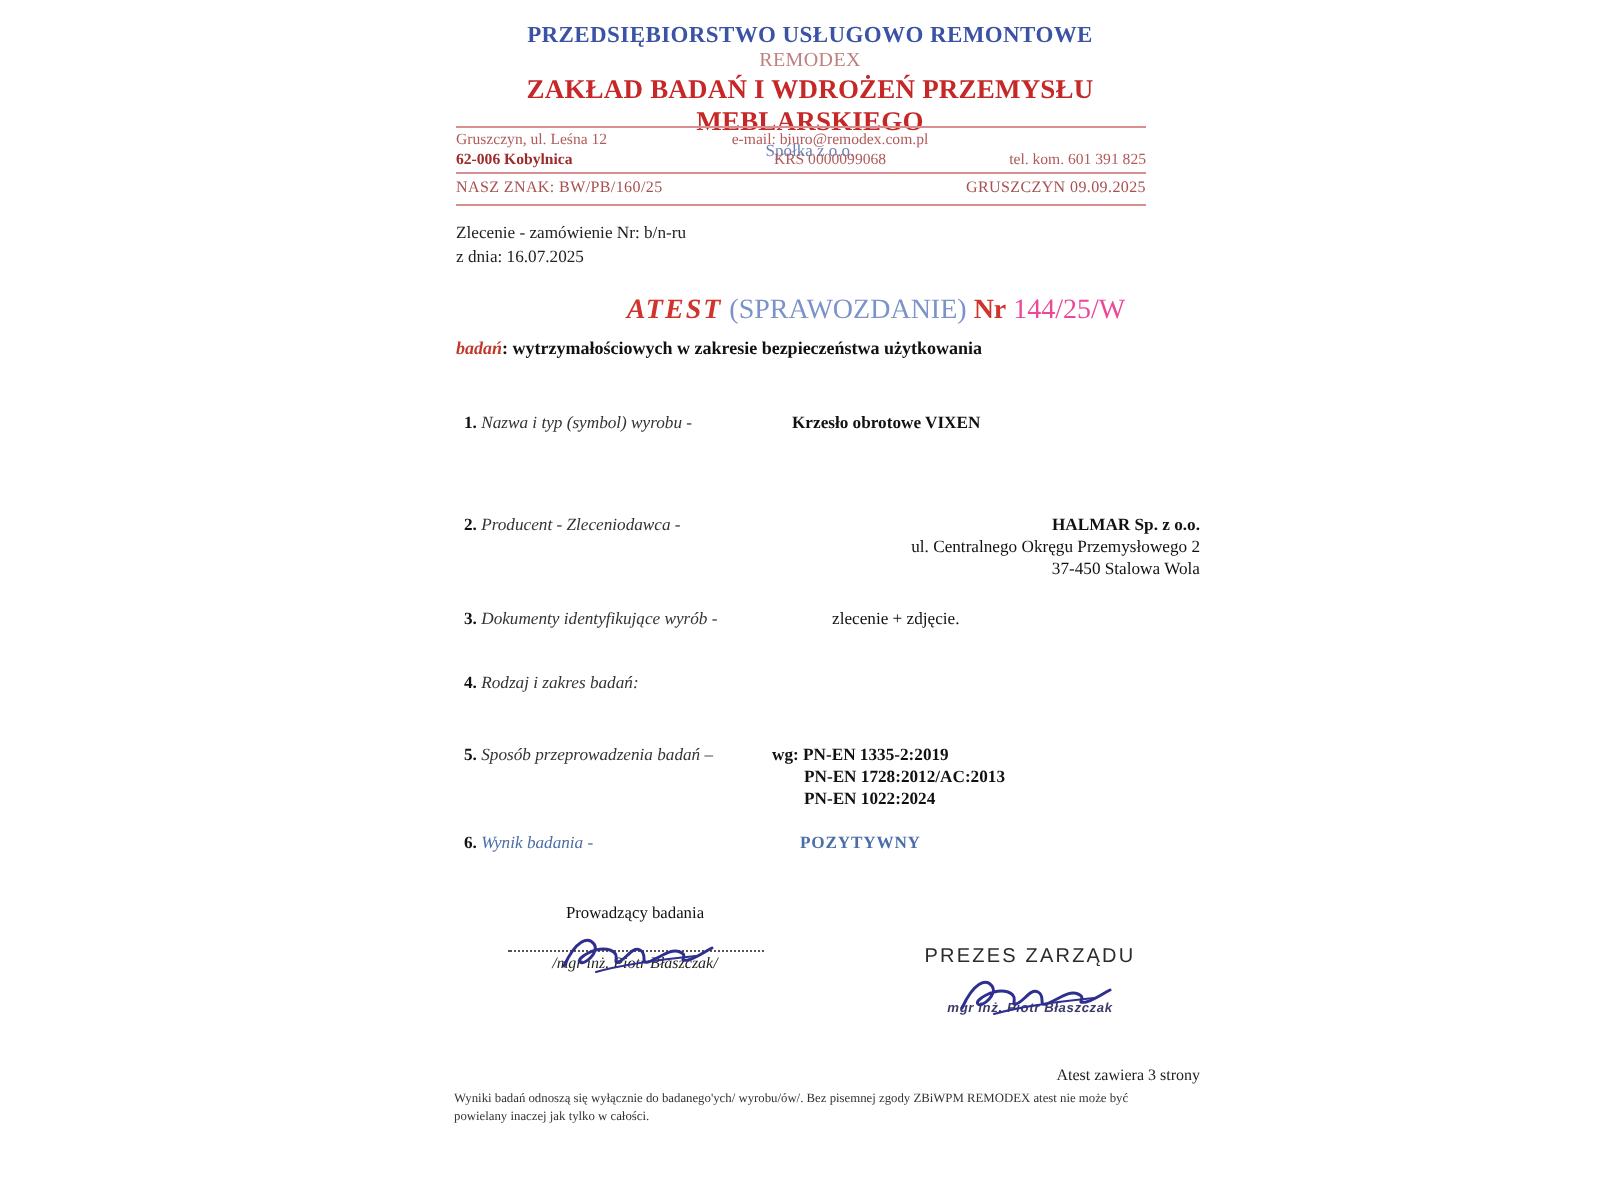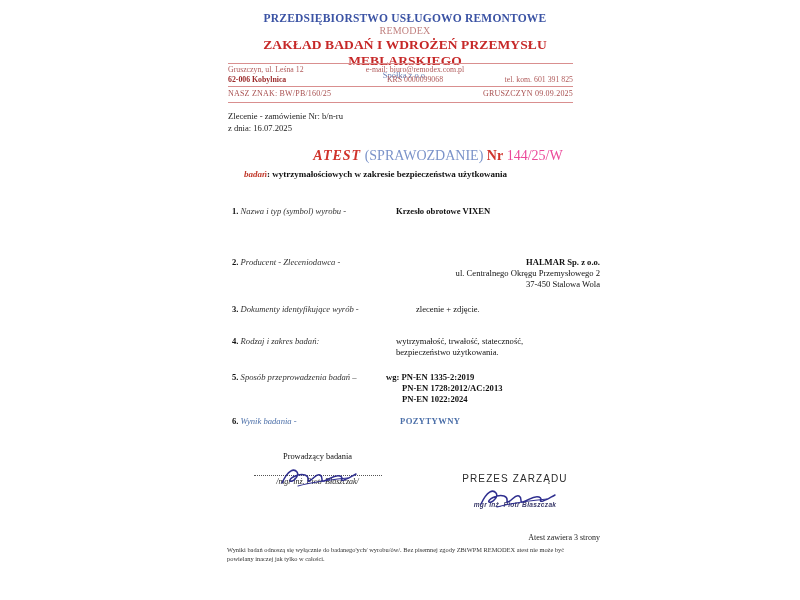--- a/index.html
+++ b/index.html
@@ -148,21 +148,21 @@
     font-weight: bold;
   }
   .atest-num {
     color: #ec4899;
     font-weight: normal;
     text-align: right;
   }
 
   .subtitle {
     position: absolute;
-    left: 244px;
+    left: 228px;
     top: 169px;
     font-size: 9px;
     white-space: nowrap;
   }
   .subtitle-it {
     color: #c0392b;
     font-style: italic;
     font-weight: bold;
   }
   .subtitle-b {
@@ -341,24 +341,20 @@
     <span class="item-label">Dokumenty identyfikujące wyrób -</span>
   </div>
   <div class="val" style="left:416px; top:304px;">
     <div>zlecenie + zdjęcie.</div>
   </div>
 
   <div class="item" style="top:336px;">
     <span class="item-num">4.</span>
     <span class="item-label">Rodzaj i zakres badań:</span>
   </div>
-  <div class="val" style="left:396px; top:336px;">
-    <div>wytrzymałość,  trwałość, stateczność,</div>
-    <div>bezpieczeństwo użytkowania.</div>
-  </div>
 
   <div class="item" style="top:372px;">
     <span class="item-num">5.</span>
     <span class="item-label">Sposób przeprowadzenia badań –</span>
   </div>
   <div class="val" style="left:386px; top:372px;">
     <div>
       <b>wg:</b>
       <b>PN-EN 1335-2:2019</b>
     </div>

